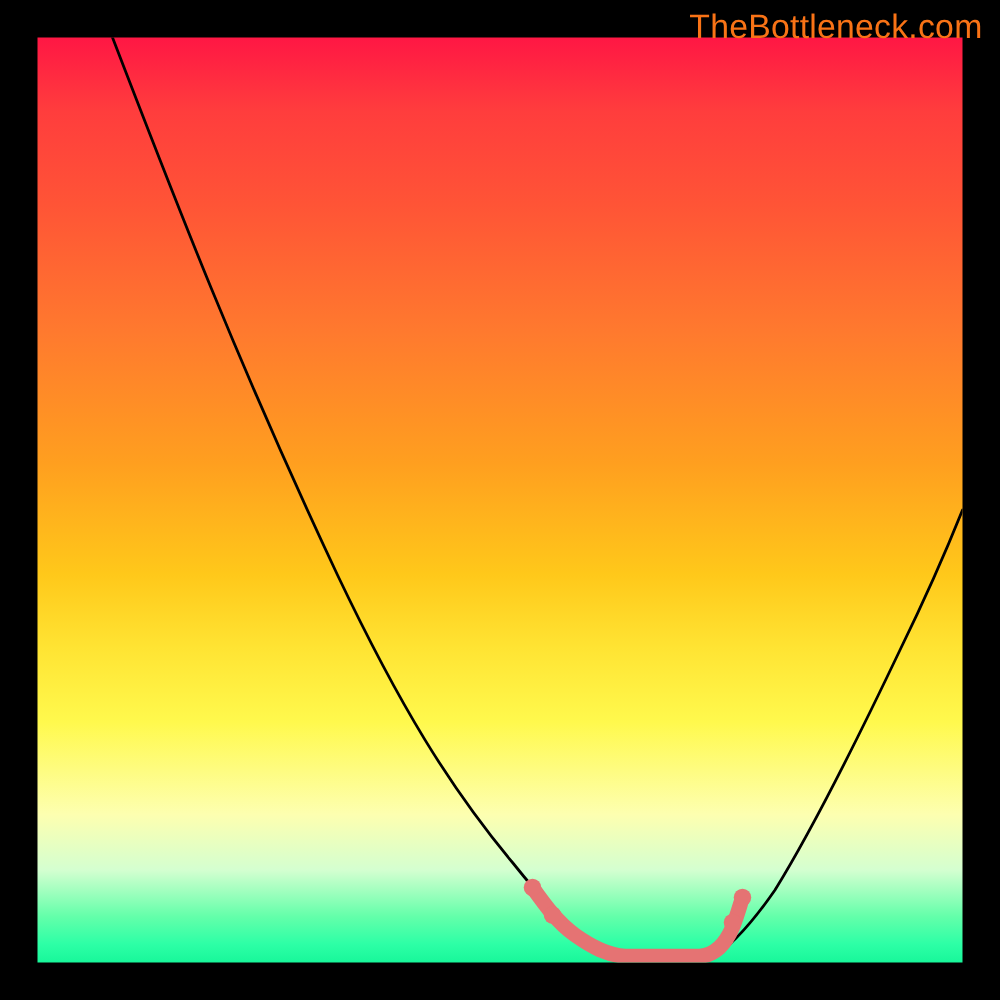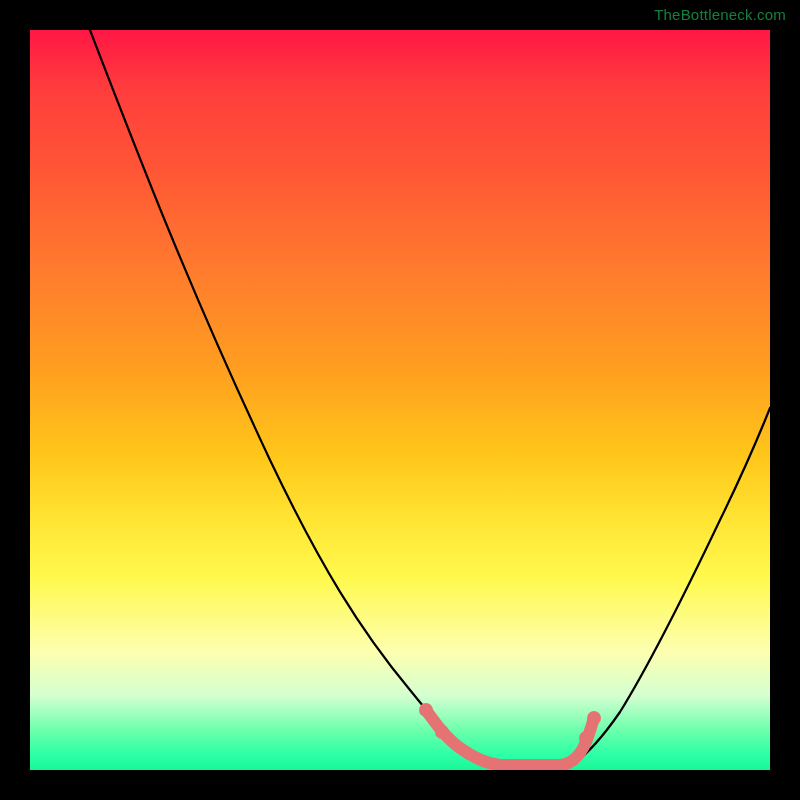--- a/index.html
+++ b/index.html
@@ -60,22 +60,22 @@
     stroke-linecap: round;
     stroke-linejoin: round;
   }
   .marker-dot {
     fill: #e57373;
   }
   .watermark {
     position: absolute;
     top: 6px;
     right: 14px;
-    color: #15803d;
-    font-size: 15px;
+    color: #f97316;
+    font-size: 27px;
     font-weight: 500;
     letter-spacing: 0.2px;
     user-select: none;
   }
 </style>
 </head>
 <body>
 
 <div class="stage">
 

